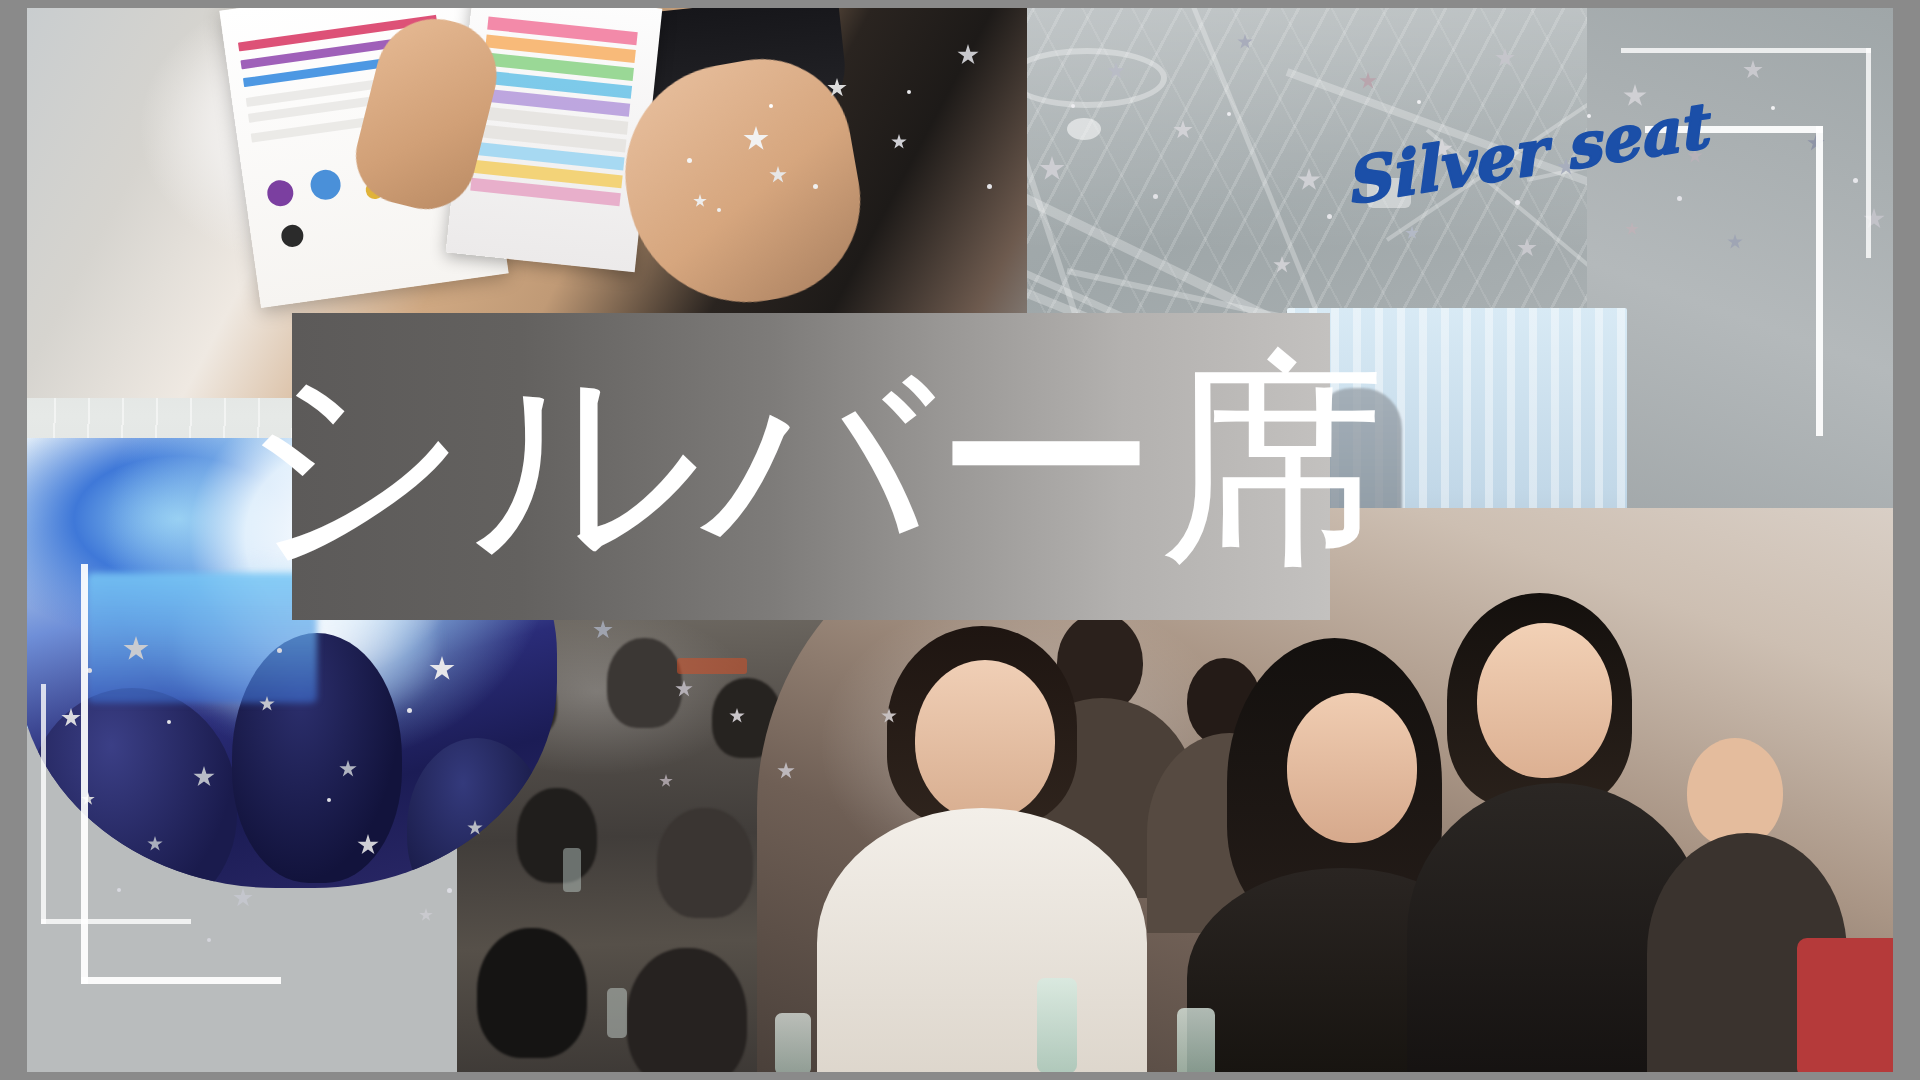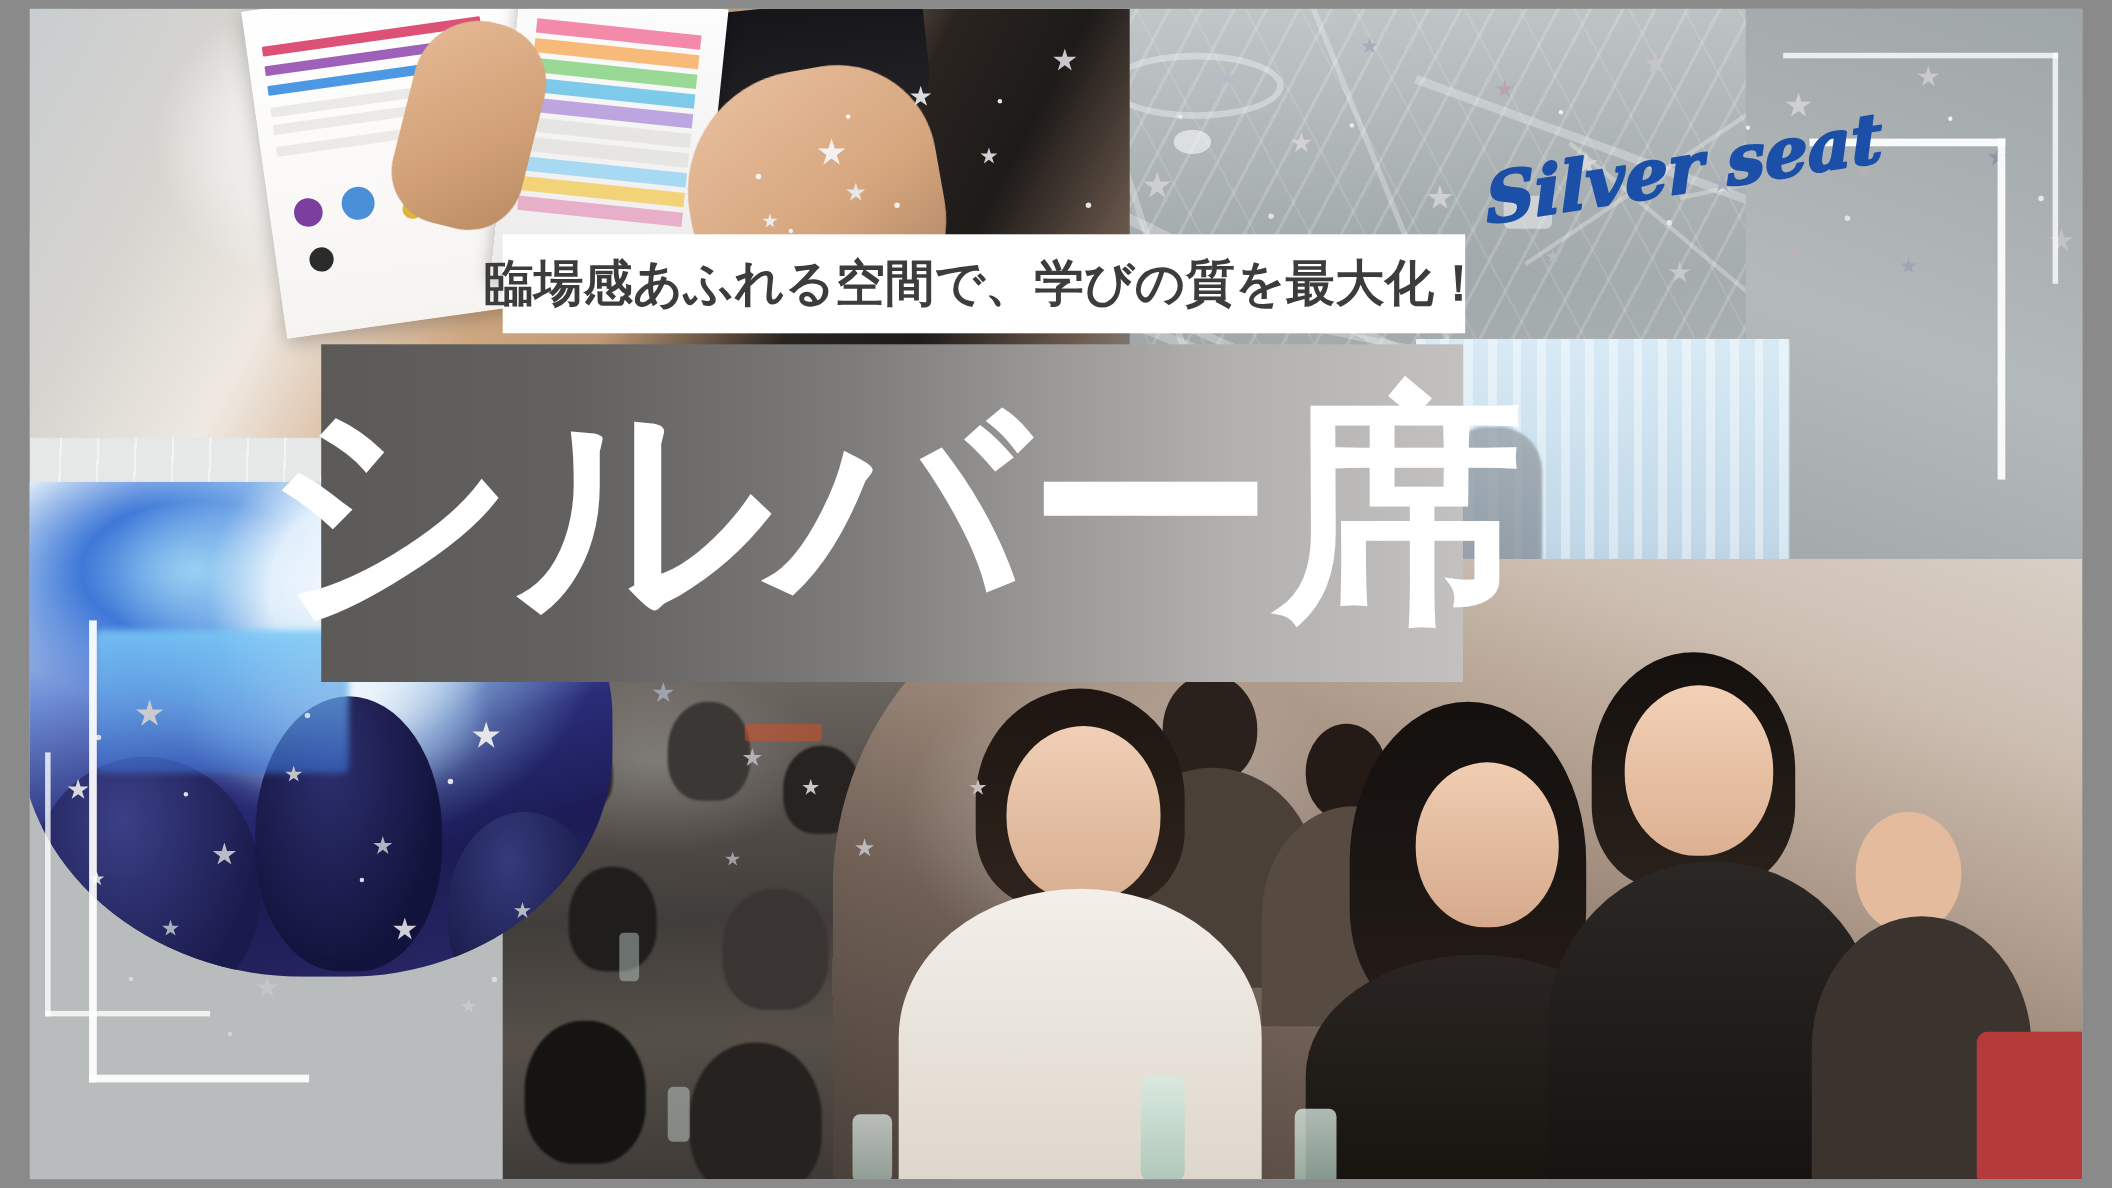--- a/index.html
+++ b/index.html
@@ -206,21 +206,21 @@
   }
 
   #title-box {
     position:absolute; left:265px; top:305px;
     width:1038px; height:307px;
     background:linear-gradient(90deg,#5c5a59 0%,#63615f 22%,#7d7b79 46%,#9b9997 64%,#b3b1af 80%,#c3c1bf 100%);
     display:flex; align-items:center; justify-content:center;
   }
   #title-text {
     font-family:"DejaVu Sans","Liberation Sans", sans-serif;
-    font-size:228px; font-weight:700; color:#ffffff;
+    font-size:228px; font-weight:400; color:#ffffff;
     line-height:1; letter-spacing:-2px; white-space:nowrap;
     transform:translateY(-6px);
   }
 </style>
 </head>
 <body>
 
 <div id="stage">
   <div id="canvas">
 
@@ -420,22 +420,19 @@
       <div class="frame-line" style="left:14px;bottom:148px;width:5px;height:240px;opacity:.85;"></div>
       <div class="frame-line" style="left:14px;bottom:148px;width:150px;height:5px;opacity:.85;"></div>
     </div>
 
     <div id="script-logo">
       <svg viewBox="0 0 340 120" preserveAspectRatio="xMidYMid meet" aria-hidden="true">
         <text x="4" y="86" font-family="'DejaVu Serif', serif" font-size="62" font-style="italic" font-weight="700" fill="#1b4fa8" stroke="#1b4fa8" stroke-width="2.2" stroke-linejoin="round" transform="rotate(-9 4 86) skewX(-6)">Silver seat</text>
       </svg>
     </div>
 
-    <div id="subtitle-band">
-      <span id="subtitle-text">臨場感あふれる空間で、学びの質を最大化！</span>
-    </div>
 
     <div id="title-box">
       <span id="title-text">シルバー席</span>
     </div>
 
   </div>
 </div>
 
 </body></html>

